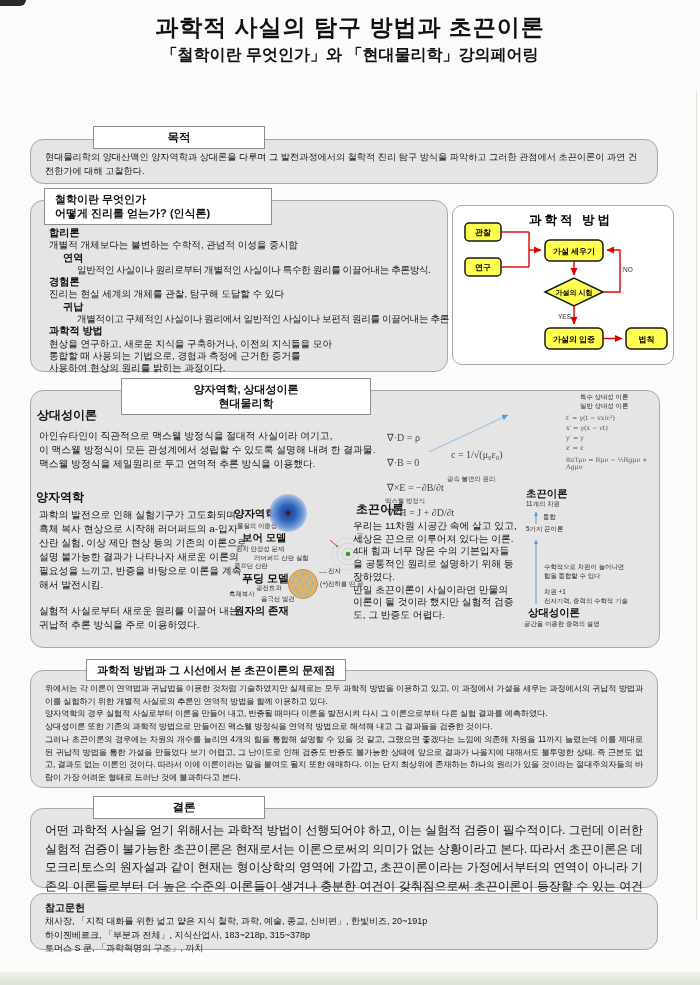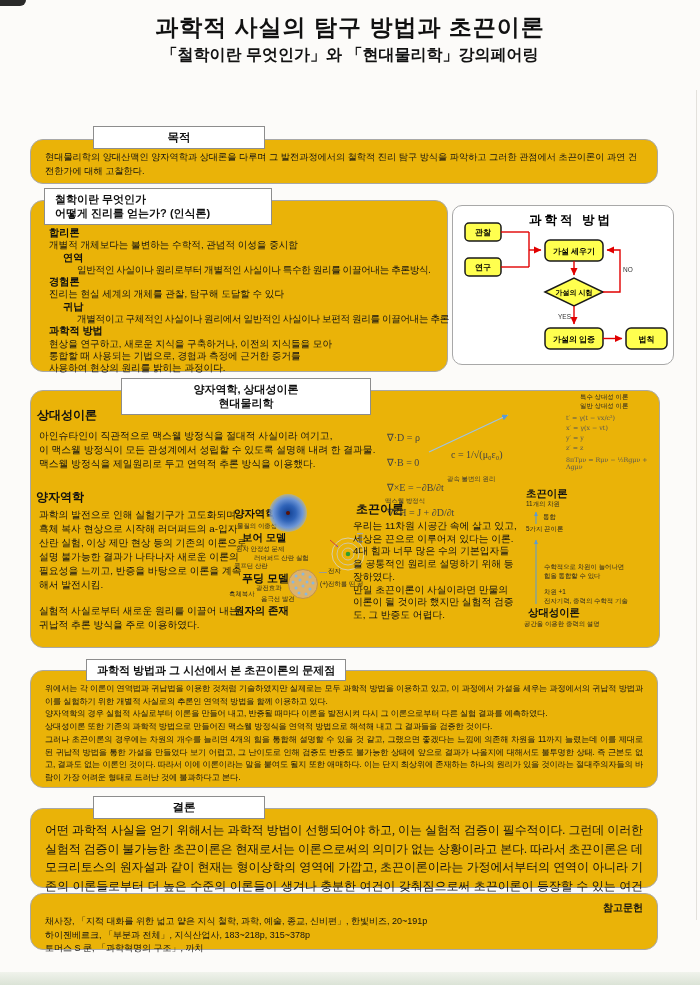--- a/index.html
+++ b/index.html
@@ -6,21 +6,21 @@
   html,body { width:700px; }
   body { font-family:"Liberation Sans", sans-serif; color:#111; background:#e9e7e3; }
   #page { position:relative; width:700px; height:985px; background:#fcfbf9; overflow:hidden; }
 
   
   .title    { position:absolute; top:12px; left:0; width:100%; text-align:center; font-size:23px; font-weight:bold; letter-spacing:1px; }
   .subtitle { position:absolute; top:45px; left:0; width:100%; text-align:center; font-size:16px; font-weight:bold; }
   .byline   { position:absolute; top:70px; left:0; width:100%; text-align:center; font-size:11.5px; font-weight:bold; }
 
   
-  .box { position:absolute; background:#eab308; border:1.4px solid #a8a8a8; border-radius:13px; }
+  .box { position:absolute; background:#e5e5e5; border:1.4px solid #a8a8a8; border-radius:13px; }
   .tab { position:absolute; background:#fff; border:1.2px solid #8d8d8d; padding:3px 10px; font-weight:bold; font-size:11.5px; line-height:1.3; z-index:2; }
   .tab.center { text-align:center; }
 
   .body-sm { font-size:8.2px; line-height:1.55; letter-spacing:-0.1px; white-space:pre-line; text-align:justify; }
 
   
   .ph-row  { white-space:nowrap; font-size:9.6px; line-height:12.3px; }
   .ph-term { font-weight:bold; font-size:10.2px; }
   .ind1 { margin-left:14px; } .ind2 { margin-left:28px; letter-spacing:-0.3px;font-family:Liberation Serif, serif; }
   .pre  { white-space:pre-line; }
@@ -41,21 +41,21 @@
   .math  { font-family:Liberation Serif, serif; font-size:10px; color:#444; }
   .math-sm { font-family:"DejaVu Serif", serif; font-size:6.3px; color:#555; }
   .cap   { font-size:6.4px; color:#333; }
   .tiny  { font-size:6.4px; color:#222; white-space:nowrap; }
   .tl-bold { font-weight:bold; font-size:10.4px; white-space:nowrap; }
 
   .cloud { width:38px; height:38px; border-radius:50%;
            background:radial-gradient(circle, #123f8f 0%, #2f63b8 30%, #6f97d6 55%, rgba(190,208,238,0.35) 78%, rgba(255,255,255,0) 100%); }
   .cloud-dot { position:absolute; left:17px; top:17px; width:4px; height:4px; border-radius:50%; background:#5a1206; }
 
-  .refs-head { font-weight:bold; font-size:10px;text-align:right; }
+  .refs-head { font-weight:bold; font-size:10px; }
   .refs-item { font-size:9px; line-height:1.5; }
 
   .bottom-band { position:absolute; left:0; top:972px; width:700px; height:13px;
                  background:linear-gradient(#f0f3ec, #dbe3d6); }
   .photo-edge { position:absolute; left:696px; top:90px; width:1px; height:830px; background:#e3e1dc; }
   .corner-mark { position:absolute; left:0; top:0; width:26px; height:6px; background:#2a2a2a; border-radius:0 0 6px 0; }
 </style>
 </head>
 <body>
 

